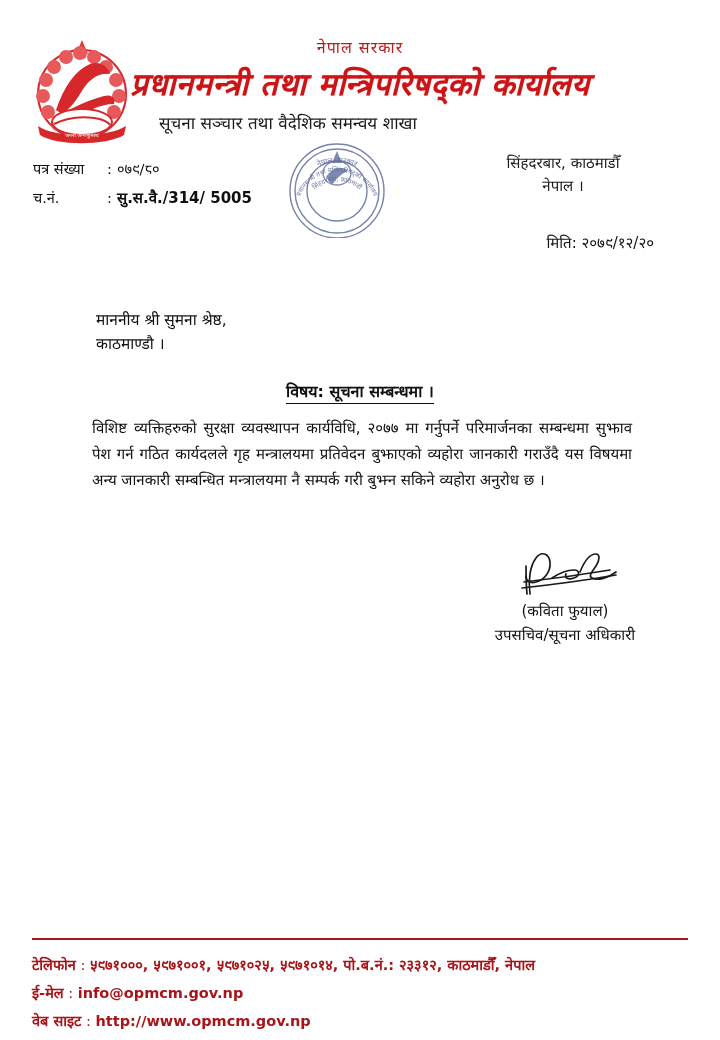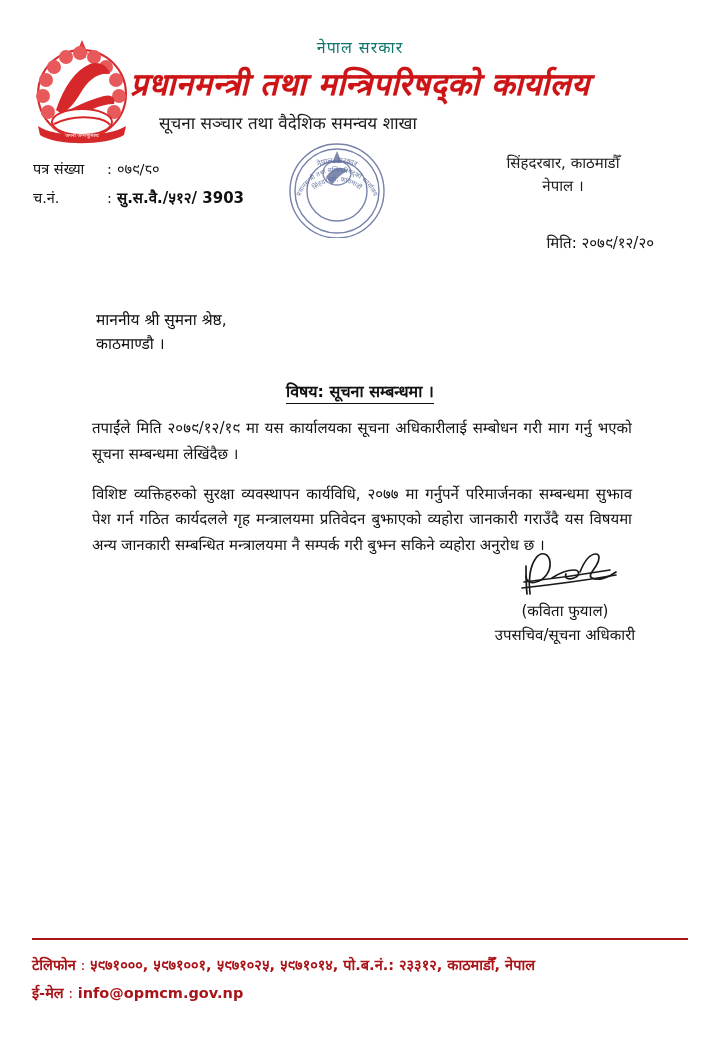--- a/index.html
+++ b/index.html
@@ -44,21 +44,21 @@
   .emblem svg { display: block; width: 108px; height: 116px; }
 
   .gov-line {
     position: absolute;
     top: 36px;
     left: 0;
     width: 720px;
     text-align: center;
     font-size: 16px;
     letter-spacing: 1px;
-    color: #0f766e;
+    color: #b91c1c;
     font-family: "DejaVu Sans", "Liberation Sans", sans-serif;
   }
 
   .office-title {
     position: absolute;
     top: 62px;
     left: 0;
     width: 720px;
     text-align: center;
     font-size: 31px;
@@ -292,21 +292,21 @@
 
     <div class="ref-block">
       <div class="ref-row">
         <span class="ref-label">पत्र संख्या</span>
         <span class="ref-colon">:</span>
         <span class="ref-value">०७९/८०</span>
       </div>
       <div class="ref-row">
         <span class="ref-label">च.नं.</span>
         <span class="ref-colon">:</span>
-        <span class="ref-value strong">सु.स.वै./५१२/ 3903</span>
+        <span class="ref-value strong">सु.स.वै./314/ 5005</span>
       </div>
     </div>
 
     <div class="seal">
       <svg viewBox="0 0 122 105" xmlns="http://www.w3.org/2000/svg">
         <defs>
           <path id="arcTop" d="M16 66 A46 46 0 0 1 106 66"></path>
           <path id="arcMid" d="M22 70 A40 40 0 0 1 100 70"></path>
           <path id="arcBot" d="M28 74 A34 34 0 0 1 94 74"></path>
         </defs>
@@ -334,21 +334,20 @@
   <div class="recipient">
     <div>माननीय श्री सुमना श्रेष्ठ,</div>
     <div>काठमाण्डौ ।</div>
   </div>
 
   <div class="subject">
     <span>विषय: सूचना सम्बन्धमा ।</span>
   </div>
 
   <div class="body-text">
-    <p>तपाईंले मिति २०७९/१२/१९ मा यस कार्यालयका सूचना अधिकारीलाई सम्बोधन गरी माग गर्नु भएको सूचना सम्बन्धमा लेखिंदैछ ।</p>
     <p>विशिष्ट व्यक्तिहरुको सुरक्षा व्यवस्थापन कार्यविधि, २०७७ मा गर्नुपर्ने परिमार्जनका सम्बन्धमा सुझाव पेश गर्न गठित कार्यदलले गृह मन्त्रालयमा प्रतिवेदन बुझाएको व्यहोरा जानकारी गराउँदै यस विषयमा अन्य जानकारी सम्बन्धित मन्त्रालयमा नै सम्पर्क गरी बुझ्न सकिने व्यहोरा अनुरोध छ ।</p>
   </div>
 
   <div class="signature-block">
     <div class="sign-mark">
       <svg viewBox="0 0 150 52" xmlns="http://www.w3.org/2000/svg">
         <g fill="none" stroke="#1a1a1a" stroke-width="1.7" stroke-linecap="round">
           <path d="M34 46 C32 32 34 18 40 10 C45 3 53 5 54 14 C55 24 48 32 40 34 C34 36 30 33 30 28"></path>
           <path d="M56 30 C62 26 70 22 78 22 C84 22 84 28 78 30 C72 32 68 30 70 26"></path>
           <path d="M84 24 C88 14 94 6 100 6 C104 6 104 12 100 18 C96 24 92 28 96 30 C102 33 112 30 120 24"></path>
@@ -370,15 +369,20 @@
       <span>:</span>
       <span class="fl-value">५९७१०००, ५९७१००१, ५९७१०२५, ५९७१०१४, पो.ब.नं.: २३३१२, काठमाडौँ, नेपाल</span>
     </div>
 
     <div class="footer-line">
       <span class="fl-label">ई-मेल</span>
       <span>:</span>
       <span class="fl-value">info@opmcm.gov.np</span>
     </div>
 
+    <div class="footer-line">
+      <span class="fl-label">वेब साइट</span>
+      <span>:</span>
+      <span class="fl-value">http://www.opmcm.gov.np</span>
+    </div>
   </div>
 
 </div>
 
 </body></html>

